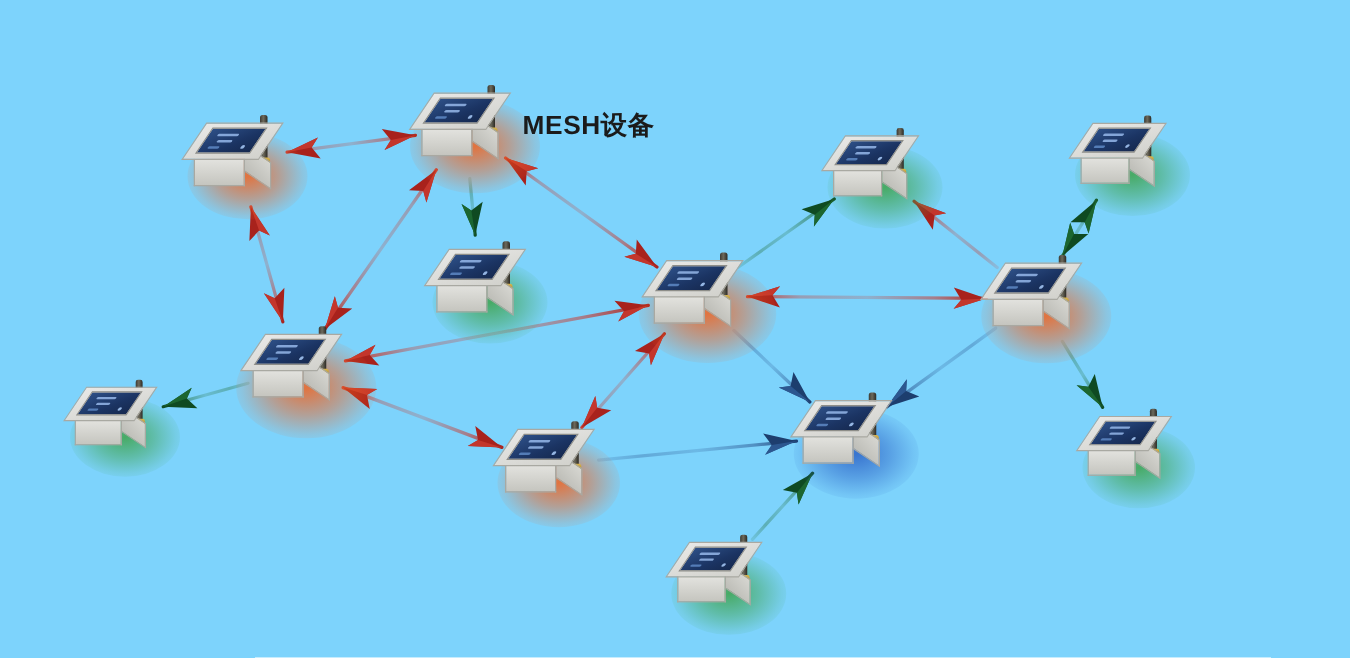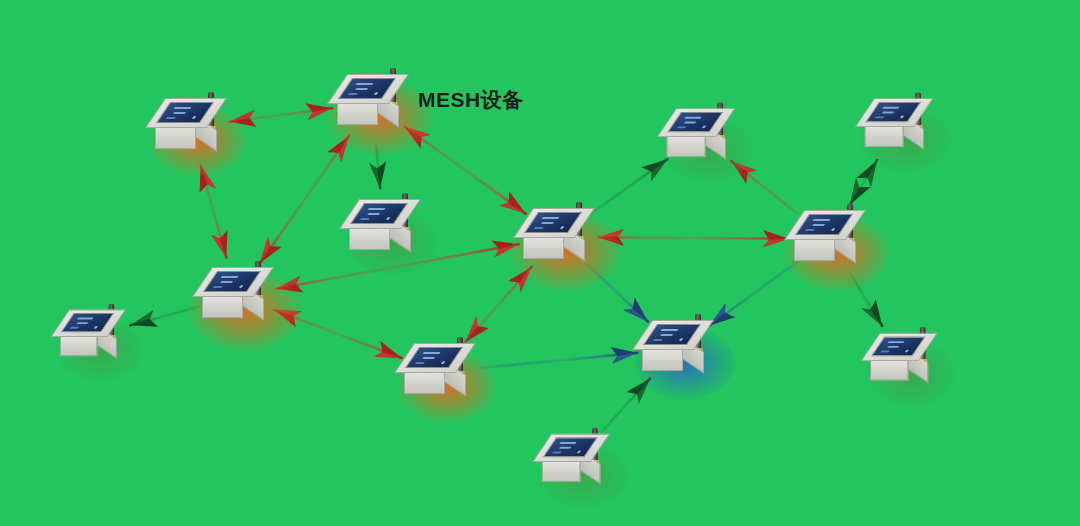--- a/index.html
+++ b/index.html
@@ -8,21 +8,21 @@
     padding: 0;
     background: #ffffff;
   }
   body {
     font-family: "Liberation Sans", sans-serif;
   }
   #canvas {
     position: relative;
     width: 1080px;
     height: 526px;
-    background: #22c55e;
+    background: #7dd3fc;
     overflow: hidden;
   }
   #links {
     position: absolute;
     left: 0;
     top: 0;
     width: 1080px;
     height: 526px;
   }
   .node {

